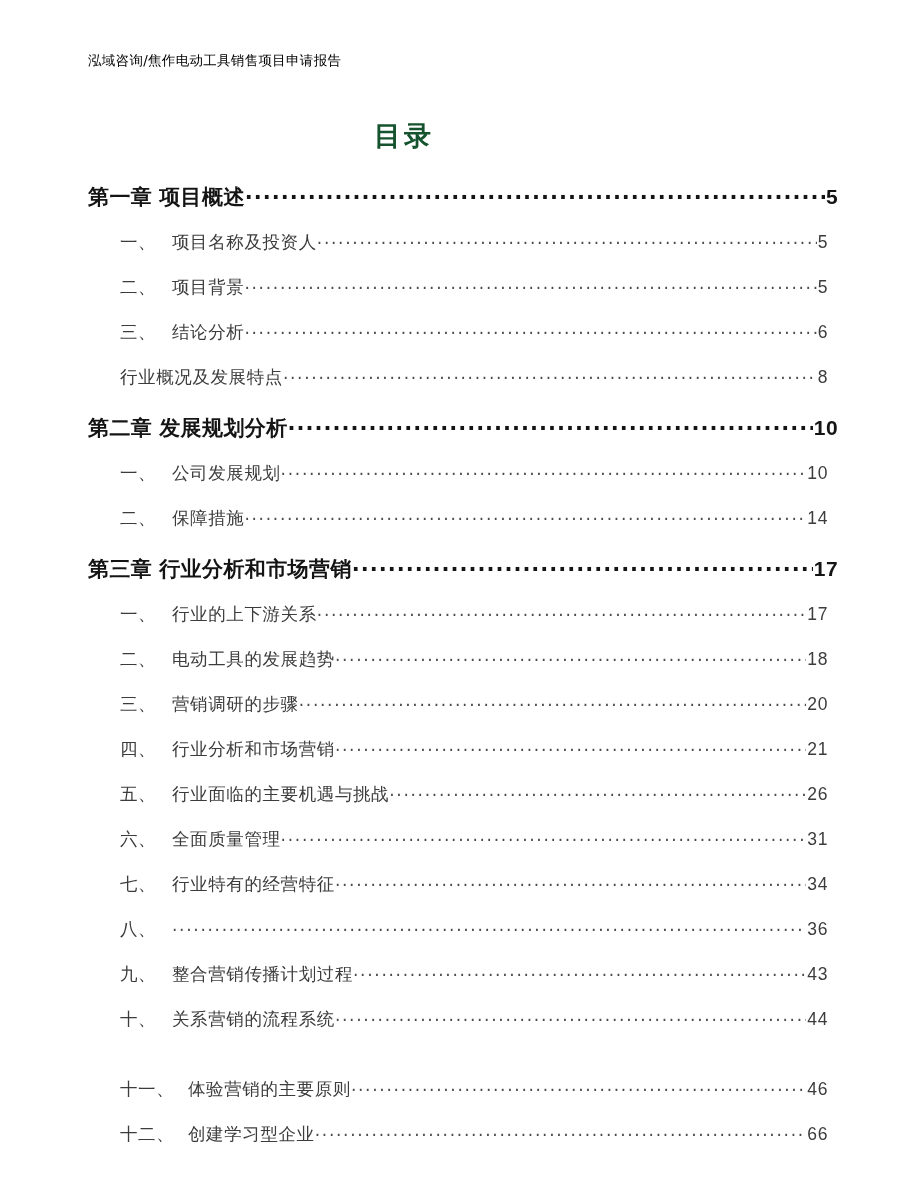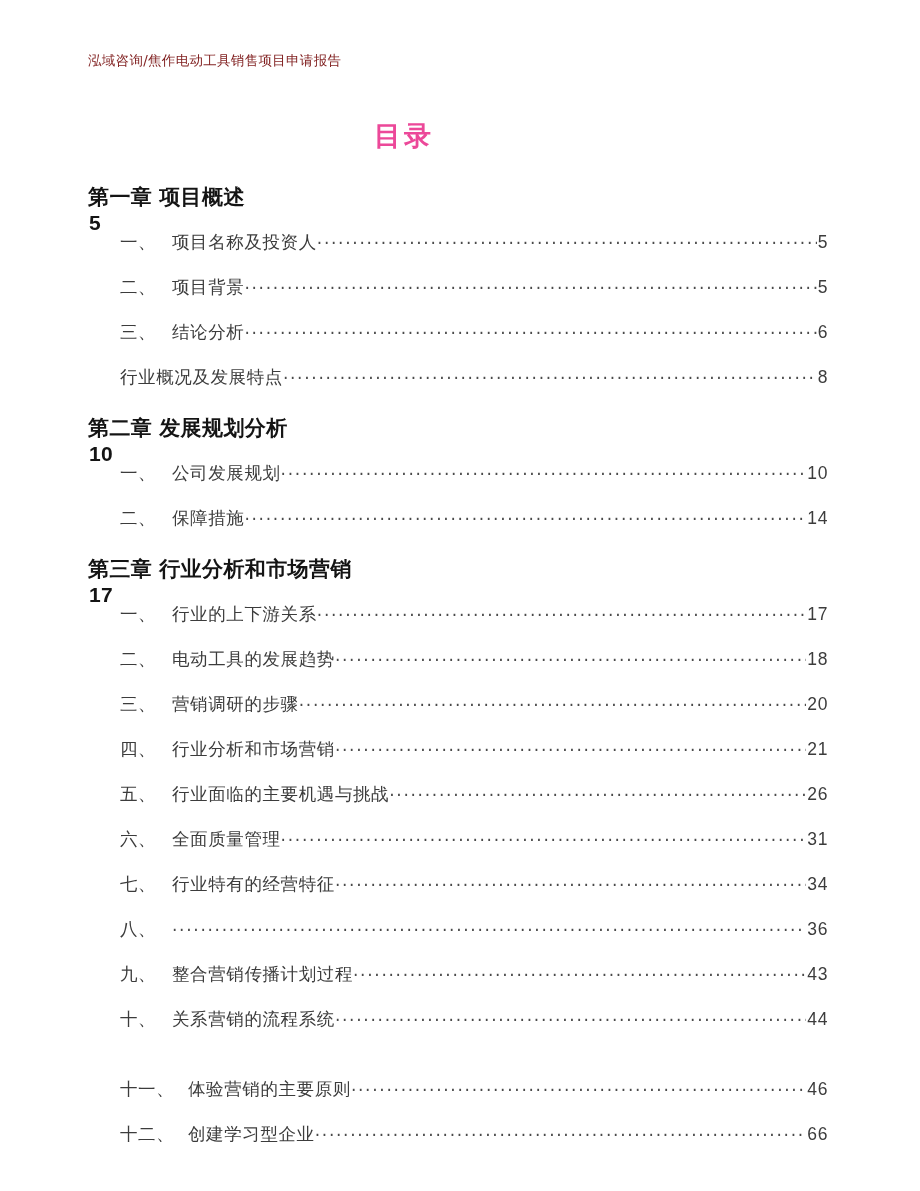--- a/index.html
+++ b/index.html
@@ -22,35 +22,35 @@
     background: #ffffff;
   }
 
   
   .doc-header {
     position: absolute;
     left: 88px;
     top: 51px;
     font-size: 13.5px;
     line-height: 18px;
-    color: #7f1d1d;
+    color: #000000;
     letter-spacing: 0.3px;
     white-space: nowrap;
   }
 
   
   .toc-title {
     position: absolute;
     left: 0;
     top: 118px;
     width: 808px;
     text-align: center;
     font-size: 27px;
     font-weight: bold;
-    color: #ec4899;
+    color: #14532d;
     letter-spacing: 3px;
   }
 
   
   .toc {
     position: absolute;
     left: 0;
     top: 183px;
     width: 920px;
   }
@@ -94,21 +94,20 @@
 
   
   .level-1 {
     padding-left: 88px;
     padding-right: 82px;
     height: 47px;
     font-size: 21px;
     font-weight: bold;
     color: #141414;
     letter-spacing: 0.4px;
-    flex-direction: column;
   }
   .level-1 .chapter-num {
     margin-right: 7px;
   }
   .level-1 .leader::after {
     font-size: 21px;
     letter-spacing: 1.0px;
     color: #141414;
   }
   .level-1 .page-no {

